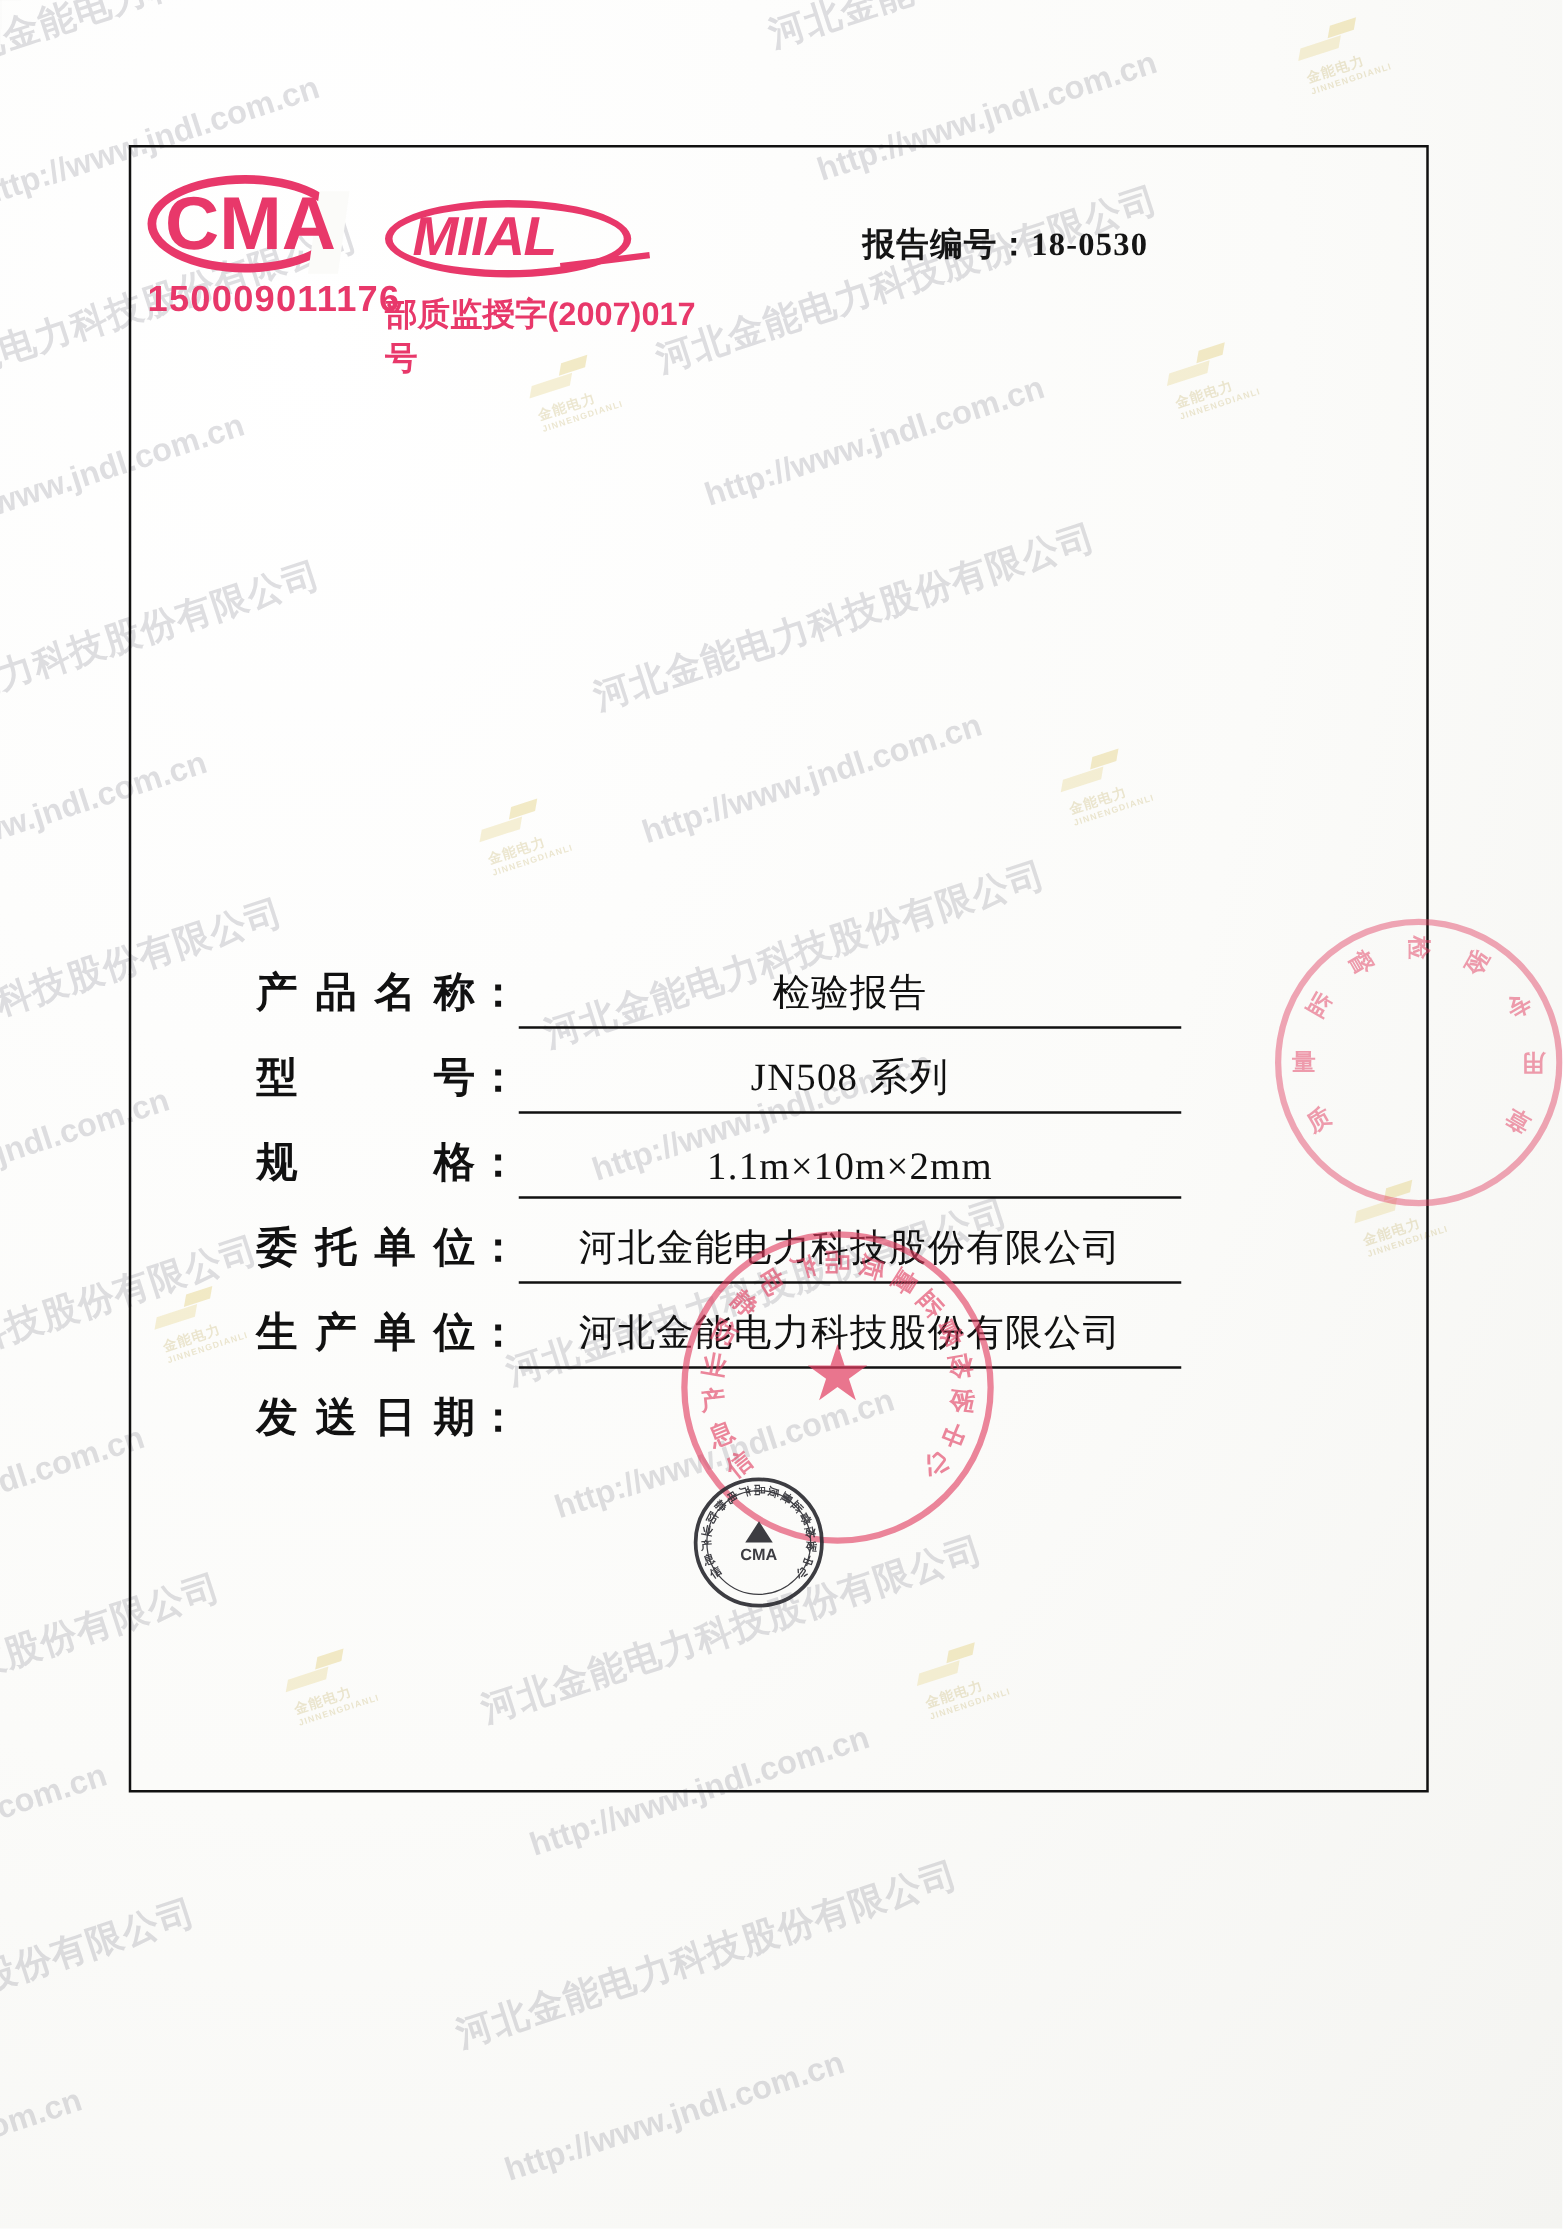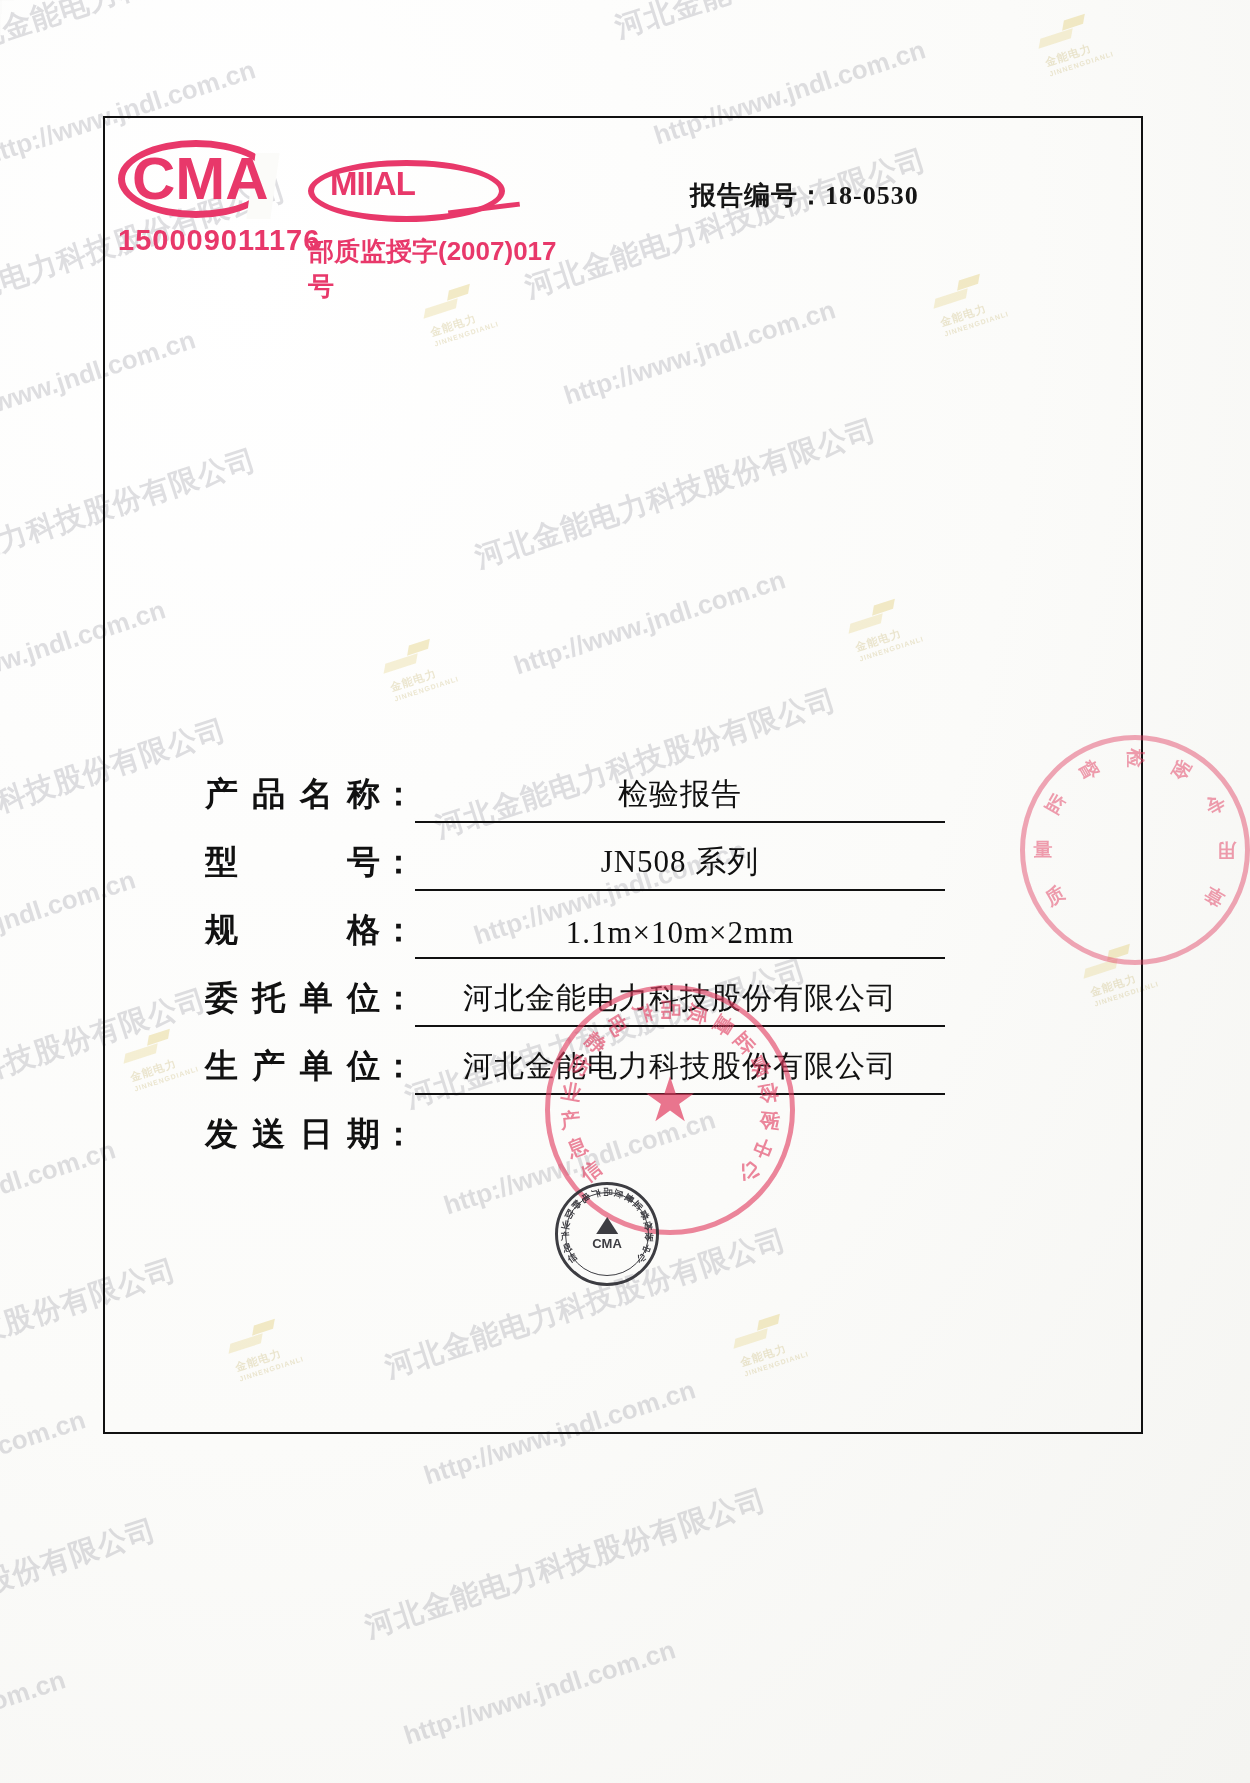--- a/index.html
+++ b/index.html
@@ -160,22 +160,23 @@
     left: 0; top: 0;
     width: 197px; height: 62px;
     border: 6px solid #e8386a;
     border-radius: 50%;
     box-sizing: border-box;
   }
   #miial-logo .letters {
     position: absolute;
     left: 22px; top: 5px;
     font-family: "Liberation Sans", sans-serif;
-    font-size: 33px;
-    font-weight: 700;
+    font-size: 44px;
+    font-weight: 700;
+    font-style: italic;
     color: #e8386a;
     letter-spacing: -1px;
     text-align: center;
   }
   #miial-logo .slash {
     position: absolute;
     left: 140px; top: 46px;
     width: 72px; height: 5px;
     background: #e8386a;
     transform: rotate(-7deg);

